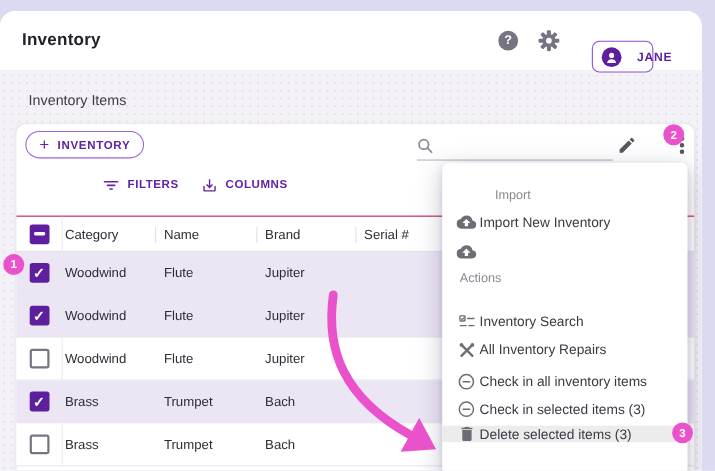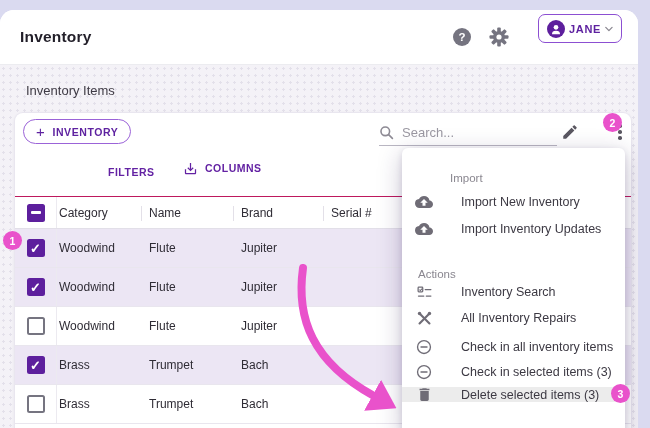--- a/index.html
+++ b/index.html
@@ -25,23 +25,23 @@
     font-size:15.5px; font-weight:700; color:#221f29; letter-spacing:.2px;
   }
   .help-btn {
     position:absolute; left:453px; top:18px; width:18px; height:18px;
     border-radius:50%; background:#757480; color:#fff;
     font-size:11.5px; font-weight:700; text-align:center; line-height:18px;
     cursor:pointer;
   }
   .gear-btn { position:absolute; left:489px; top:17px; width:20px; height:20px; cursor:pointer; }
   .user-btn {
-    position:absolute; left:538px; top:4px; width:84px; height:29px;
+    position:absolute; left:538px; top:27px; width:56px; height:29px;
     border:1.5px solid #8c4fd2; border-radius:7px; background:#fff;
-    display:flex; align-items:center; padding:0 8px; gap:4px; cursor:pointer;
+    display:flex; align-items:center; padding:0 8px; gap:14px; cursor:pointer;
   }
   .avatar {
     width:18px; height:18px; border-radius:50%; background:#5d1f9d;
     display:flex; align-items:center; justify-content:center; flex:0 0 auto;
   }
   .user-name { font-size:11px; font-weight:700; color:#5e22a0; letter-spacing:.7px; }
   
   .content {
     position:absolute; top:55px; left:0; right:0; bottom:0;
     background-color:#f4f2f7;
@@ -107,21 +107,21 @@
   
   .menu {
     position:absolute; left:402px; top:138px; width:223px; bottom:-8px;
     background:#fff; border-radius:6px;
     box-shadow:0 6px 24px rgba(40,25,80,.25), 0 2px 6px rgba(40,25,80,.12);
     z-index:40;
   }
   .m-label { position:absolute; left:16px; font-size:11.5px; color:#8a8790; }
   .m-item {
     position:absolute; left:0; right:0; height:26px;
-    display:flex; align-items:center; padding-left:13px; gap:28px; cursor:pointer;
+    display:flex; align-items:center; padding-left:13px; gap:3px; cursor:pointer;
     font-size:12.5px; color:#3c3943;
   }
   .m-item.hl { background:#ececec; height:15px; }
   .m-item .mi { width:18px; height:18px; flex:0 0 auto; display:flex; align-items:center; justify-content:center; }
   
   .badge {
     position:absolute; width:19px; height:19px; border-radius:50%;
     background:#e952cb; color:#fff; font-size:10.5px; font-weight:700;
     display:flex; align-items:center; justify-content:center; z-index:60;
   }
@@ -176,36 +176,35 @@
       <button class="add-btn">
         <span class="plus">+</span>
         <span>INVENTORY</span>
       </button>
 
       <div class="search-wrap">
         <svg width="15" height="15" viewBox="0 0 16 16">
           <circle cx="6.7" cy="6.7" r="4.6" fill="none" stroke="#8d8a94" stroke-width="1.7"></circle>
           <line x1="10.3" y1="10.3" x2="14.3" y2="14.3" stroke="#8d8a94" stroke-width="1.7" stroke-linecap="round"></line>
         </svg>
-        <input type="text" placeholder="Search..." style="">
       </div>
 
       <button class="icon-btn pencil-btn">
         <svg width="18" height="18" viewBox="0 0 24 24">
           <path fill="#5a5761" d="M3 17.25V21h3.75L17.81 9.94l-3.75-3.75L3 17.25zM20.71 7.04c.39-.39.39-1.02 0-1.41l-2.34-2.34a1 1 0 0 0-1.41 0l-1.83 1.83 3.75 3.75 1.83-1.83z"></path>
         </svg>
       </button>
 
       <button class="icon-btn dots-btn">
         <i></i>
           <i></i>
           <i></i>
       </button>
 
-      <button class="tool-btn" style="left:93px;flex-direction:column;">
+      <button class="tool-btn" style="left:78px;">
         <svg width="16" height="15" viewBox="0 0 24 22">
           <g stroke="#6322a3" stroke-width="2.2" stroke-linecap="round">
             <line x1="3" y1="6" x2="21" y2="6"></line>
             <line x1="7" y1="11" x2="17" y2="11"></line>
             <line x1="10.5" y1="16" x2="13.5" y2="16"></line>
           </g>
         </svg>
         <span>FILTERS</span>
       </button>
       <button class="tool-btn" style="left:168px;">
@@ -283,24 +282,23 @@
           </svg>
       </span>
       <span>Import New Inventory</span>
     </div>
     <div class="m-item" style="top:68px;">
       <span class="mi">
         <svg width="18" height="18" viewBox="0 0 24 24">
             <path fill="#6f6c76" d="M19.35 10.04A7.49 7.49 0 0 0 12 4C9.11 4 6.6 5.64 5.35 8.04A5.99 5.99 0 0 0 0 14c0 3.31 2.69 6 6 6h13c2.76 0 5-2.24 5-5 0-2.64-2.05-4.78-4.65-4.96zM14 13v4h-4v-4H7l5-5 5 5h-3z"></path>
           </svg>
       </span>
-      <span>Import Inventory Updates</span>
-    </div>
-
-    <span class="m-label" style="top:99px;margin-top:21px;">Actions</span>
+    </div>
+
+    <span class="m-label" style="top:99px;">Actions</span>
 
     <div class="m-item" style="top:131px;">
       <span class="mi">
         <svg width="17" height="17" viewBox="0 0 24 24">
           <g stroke="#6f6c76" stroke-width="1.8" fill="none">
             <rect x="3" y="4.5" width="6.5" height="6.5" rx="1"></rect>
             <path d="M4.8 7.8l1.4 1.4 2.5-2.8" stroke-width="1.5"></path>
             <line x1="13" y1="7.8" x2="21" y2="7.8" stroke-linecap="round"></line>
             <line x1="3.5" y1="17" x2="11" y2="17" stroke-linecap="round"></line>
             <line x1="14.5" y1="17" x2="21" y2="17" stroke-linecap="round"></line>

